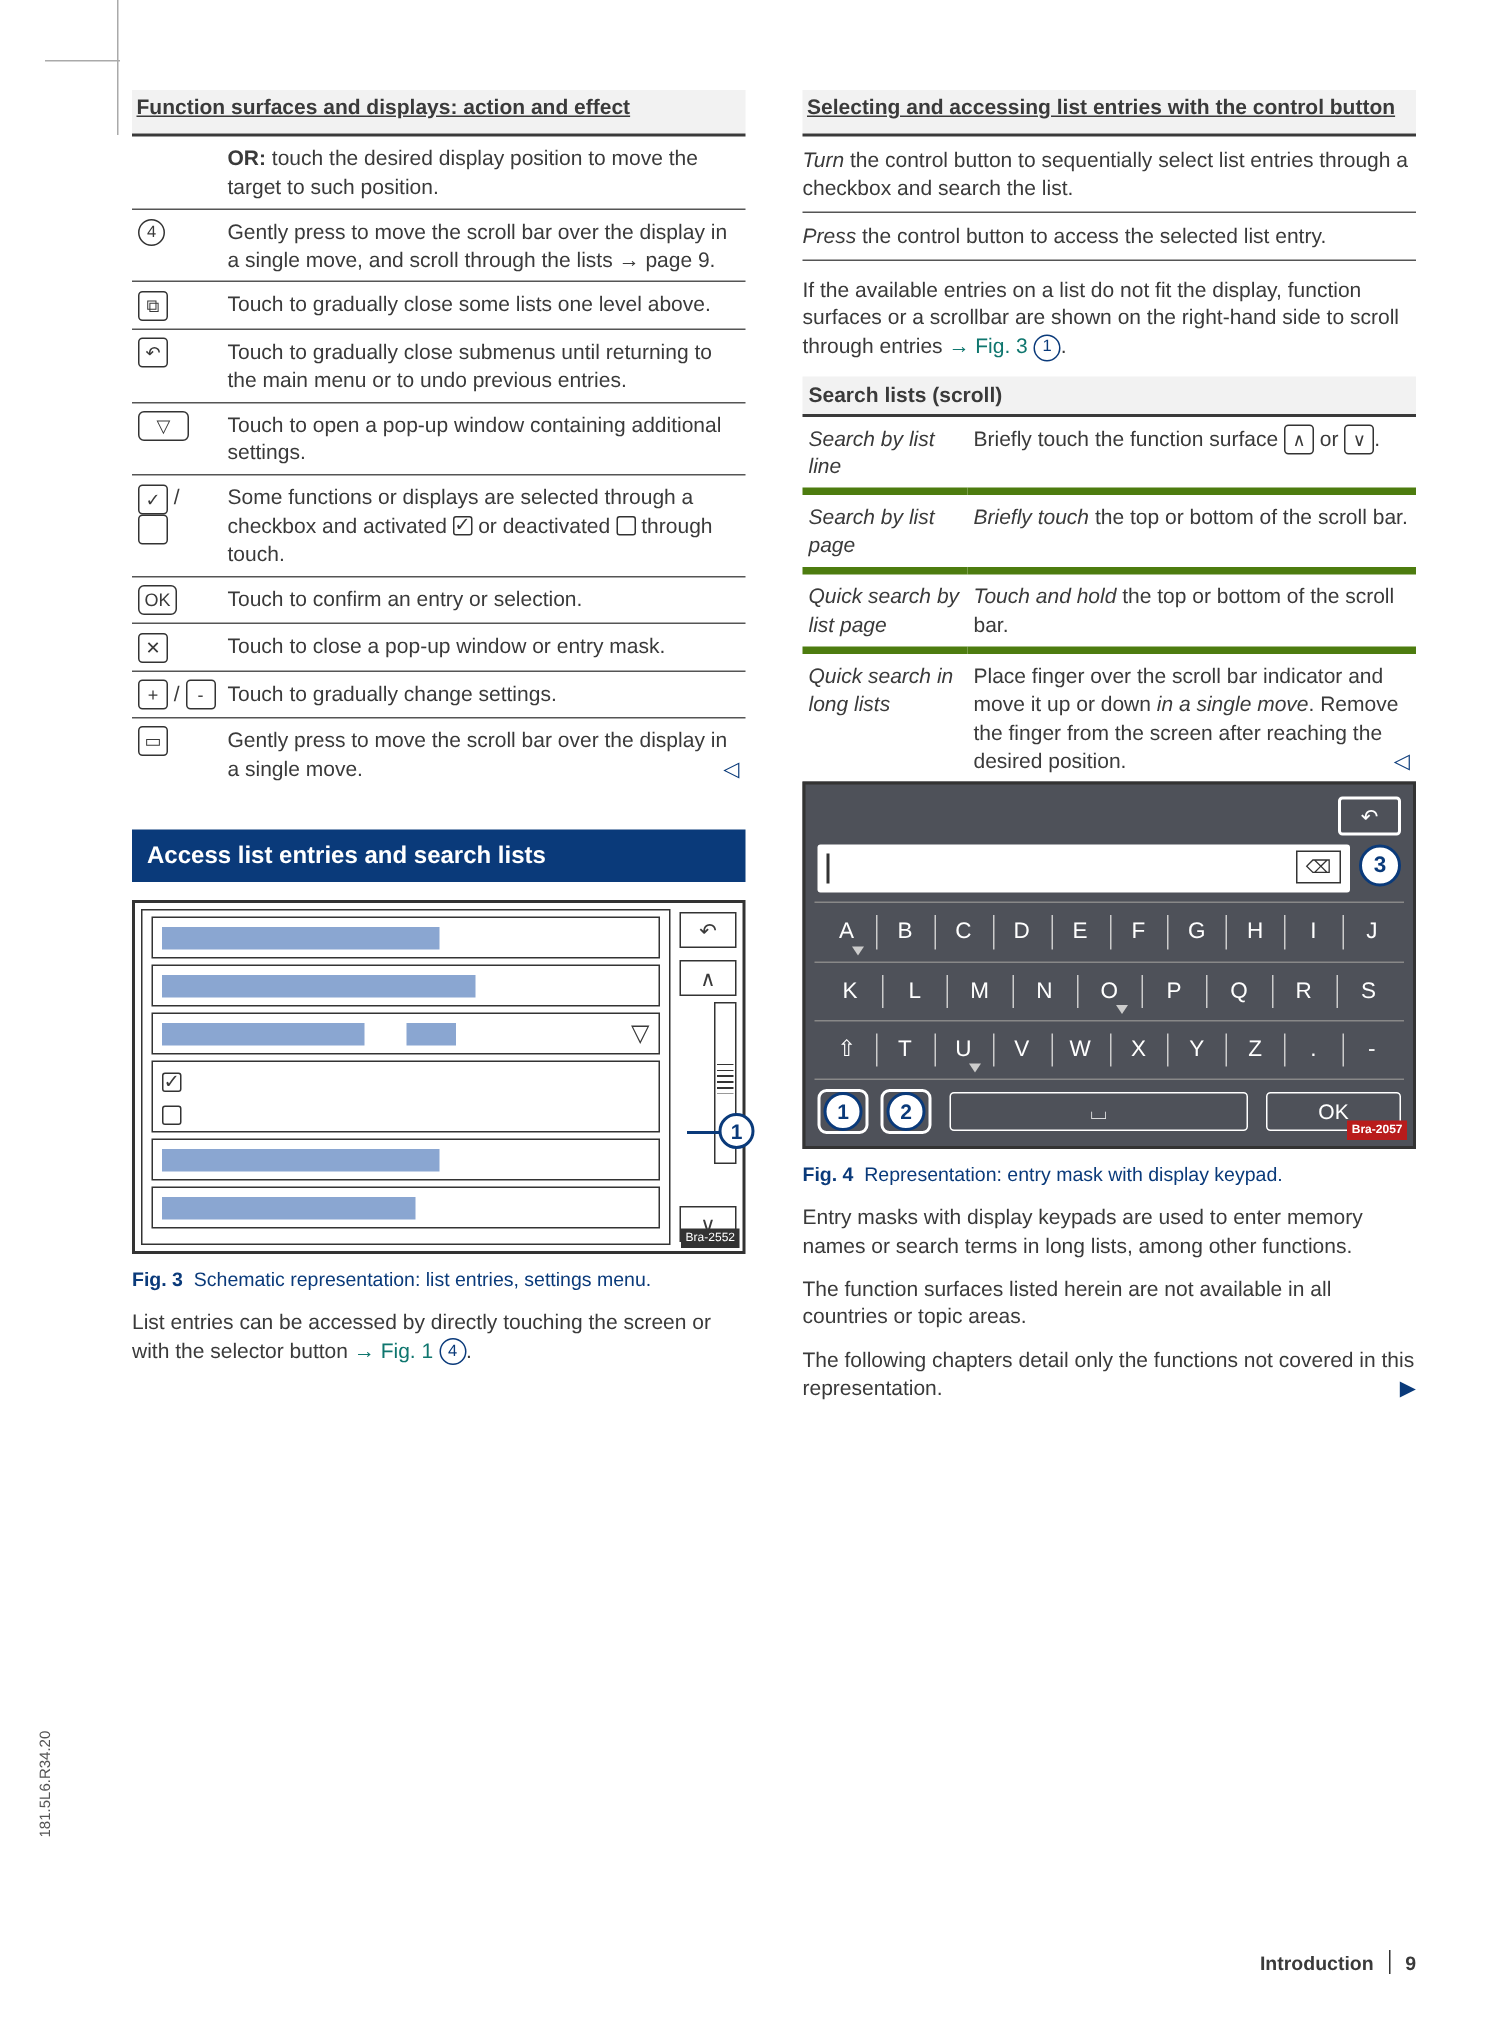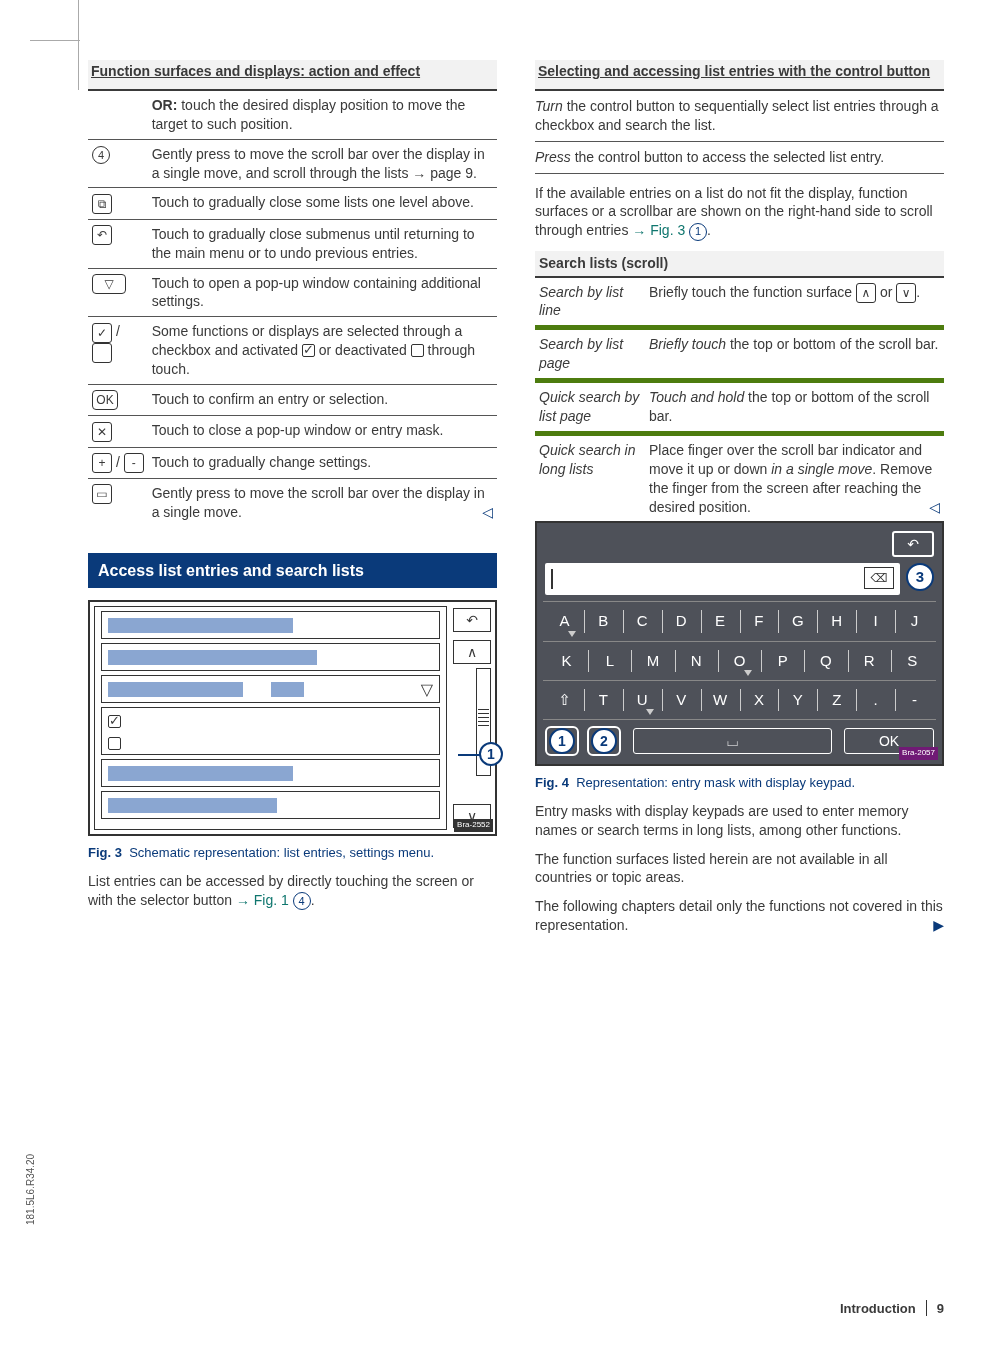--- a/index.html
+++ b/index.html
@@ -181,21 +181,21 @@
     display: flex; align-items: center; justify-content: center;
   }
   .fig4 .space {
     flex: 1; height: 26px; border: 1.5px solid #fff; border-radius: 3px; margin: 0 4px;
     display: flex; align-items: center; justify-content: center;
   }
   .fig4 .ok {
     width: 90px; height: 26px; border: 1.5px solid #fff; border-radius: 3px;
     display: flex; align-items: center; justify-content: center;
   }
-  .fig4 .bra { position: absolute; right: 4px; bottom: 4px; font-size: 8px; background: #701a75; color: #fff; padding: 1px 3px; }
+  .fig4 .bra { position: absolute; right: 4px; bottom: 4px; font-size: 8px; background: #b91c1c; color: #fff; padding: 1px 3px; font-weight: bold; }
 </style>
 </head>
 <body>
 
 <div class="crop-marks"></div>
 
 <div class="columns">
 
   <div class="col">
     <div class="sec-title">Function surfaces and displays: action and effect</div>

